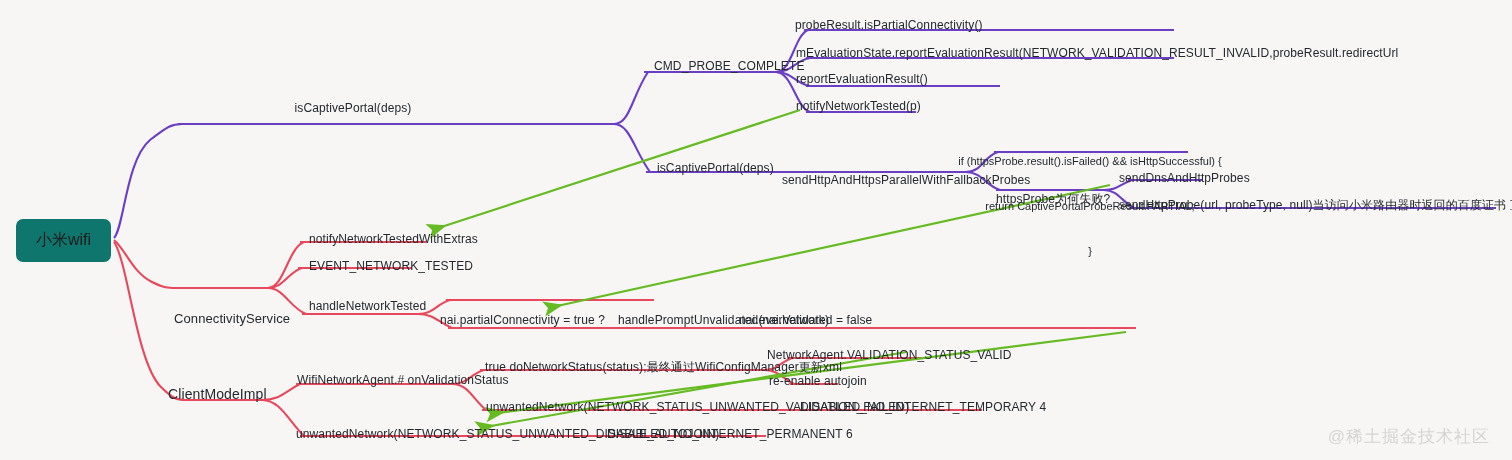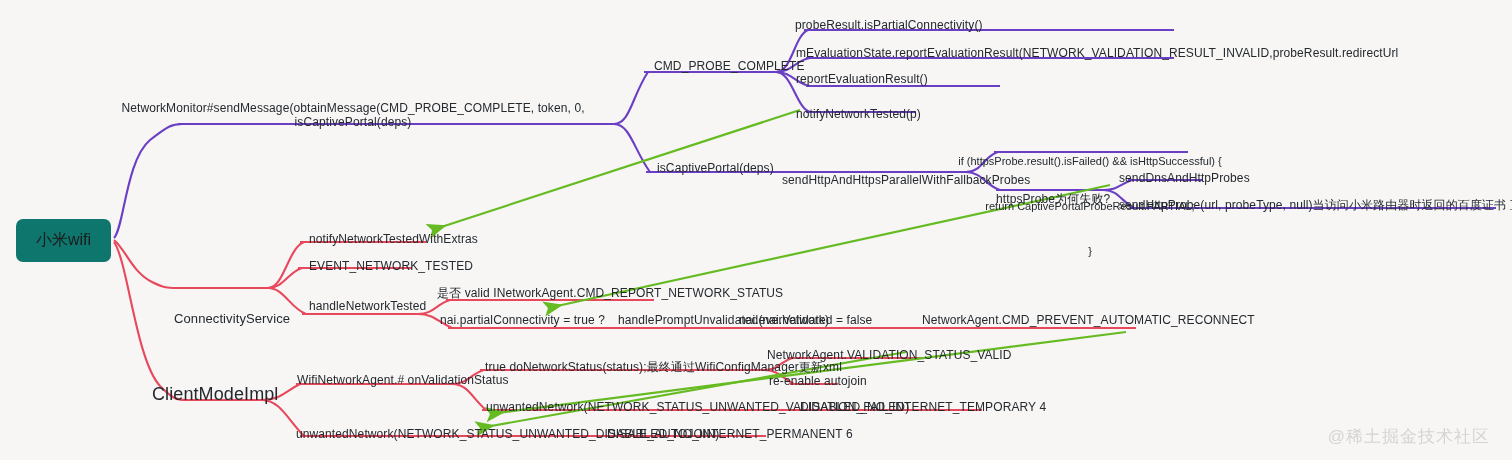--- a/index.html
+++ b/index.html
@@ -157,33 +157,32 @@
       <path d="M1126,332 L490,414"></path>
       <path d="M906,352 L480,428"></path>
     </g>
   </svg>
 
   <div class="root-node" style="left:16px; top:219px;">
     <span>小米wifi</span>
   </div>
 
   <div class="node-label center multiline" style="left:353px; top:101px;">
-    <div>NetworkMonitor#sendMessage(obtainMessage(CMD_PROBE_COMPLETE, token, 0,</div>
     <div>isCaptivePortal(deps)</div>
   </div>
 
   <div class="node-label" style="left:654px; top:59px;">CMD_PROBE_COMPLETE</div>
 
   <div class="node-label" style="left:795px; top:18px;">probeResult.isPartialConnectivity()</div>
 
   <div class="node-label" style="left:796px; top:46px;">mEvaluationState.reportEvaluationResult(NETWORK_VALIDATION_RESULT_INVALID,probeResult.redirectUrl</div>
 
   <div class="node-label" style="left:796px; top:72px;">reportEvaluationResult()</div>
 
-  <div class="node-label" style="left:796px; top:107px;text-align:center;">notifyNetworkTested(p)</div>
+  <div class="node-label" style="left:796px; top:99px;text-align:center;">notifyNetworkTested(p)</div>
 
   <div class="node-label" style="left:657px; top:161px;">isCaptivePortal(deps)</div>
 
   <div class="node-label" style="left:782px; top:157px;margin-top:16px;">sendHttpAndHttpsParallelWithFallbackProbes</div>
 
   <div class="code-block" style="left:1090px; top:124px;">
     <div>if (httpsProbe.result().isFailed() &amp;&amp; isHttpSuccessful) {</div>
     <div>return CaptivePortalProbeResult.PARTIAL;</div>
     <div>}</div>
   </div>
@@ -195,31 +194,29 @@
   <div class="node-label" style="left:1119px; top:198px;">sendHttpProbe(url, probeType, null)当访问小米路由器时返回的百度证书 直接报异常 httpsresponsecode = 599</div>
 
   <div class="node-label" style="left:174px; top:273px; font-size:13px;margin-top:39px;">ConnectivityService</div>
 
   <div class="node-label" style="left:309px; top:232px;">notifyNetworkTestedWithExtras</div>
 
   <div class="node-label" style="left:309px; top:259px;">EVENT_NETWORK_TESTED</div>
 
   <div class="node-label" style="left:309px; top:299px;">handleNetworkTested</div>
 
-  <div class="node-label" style="left:437px; top:286px;">是否 valid INetworkAgent.CMD_REPORT_NETWORK_STATUS</div>
 
   <div class="node-label" style="left:440px; top:313px;">nai.partialConnectivity = true ?</div>
 
   <div class="node-label" style="left:618px; top:313px;">handlePromptUnvalidated(nai.network)</div>
 
   <div class="node-label" style="left:739px; top:313px;">nai.everValidated = false</div>
 
-  <div class="node-label" style="left:922px; top:313px;">NetworkAgent.CMD_PREVENT_AUTOMATIC_RECONNECT</div>
-
-  <div class="node-label" style="left:152px; top:387px; font-size:18px;">ClientModeImpl</div>
+
+  <div class="node-label" style="left:168px; top:387px; font-size:14px;">ClientModeImpl</div>
 
   <div class="node-label" style="left:297px; top:373px;">WifiNetworkAgent.# onValidationStatus</div>
 
   <div class="node-label" style="left:485px; top:360px;">true doNetworkStatus(status);最终通过WifiConfigManager更新xml</div>
 
   <div class="node-label" style="left:767px; top:348px;">NetworkAgent.VALIDATION_STATUS_VALID</div>
 
   <div class="node-label" style="left:769px; top:374px;">re-enable autojoin</div>
 
   <div class="node-label" style="left:486px; top:400px;">unwantedNetwork(NETWORK_STATUS_UNWANTED_VALIDATION_FAILED)</div>

